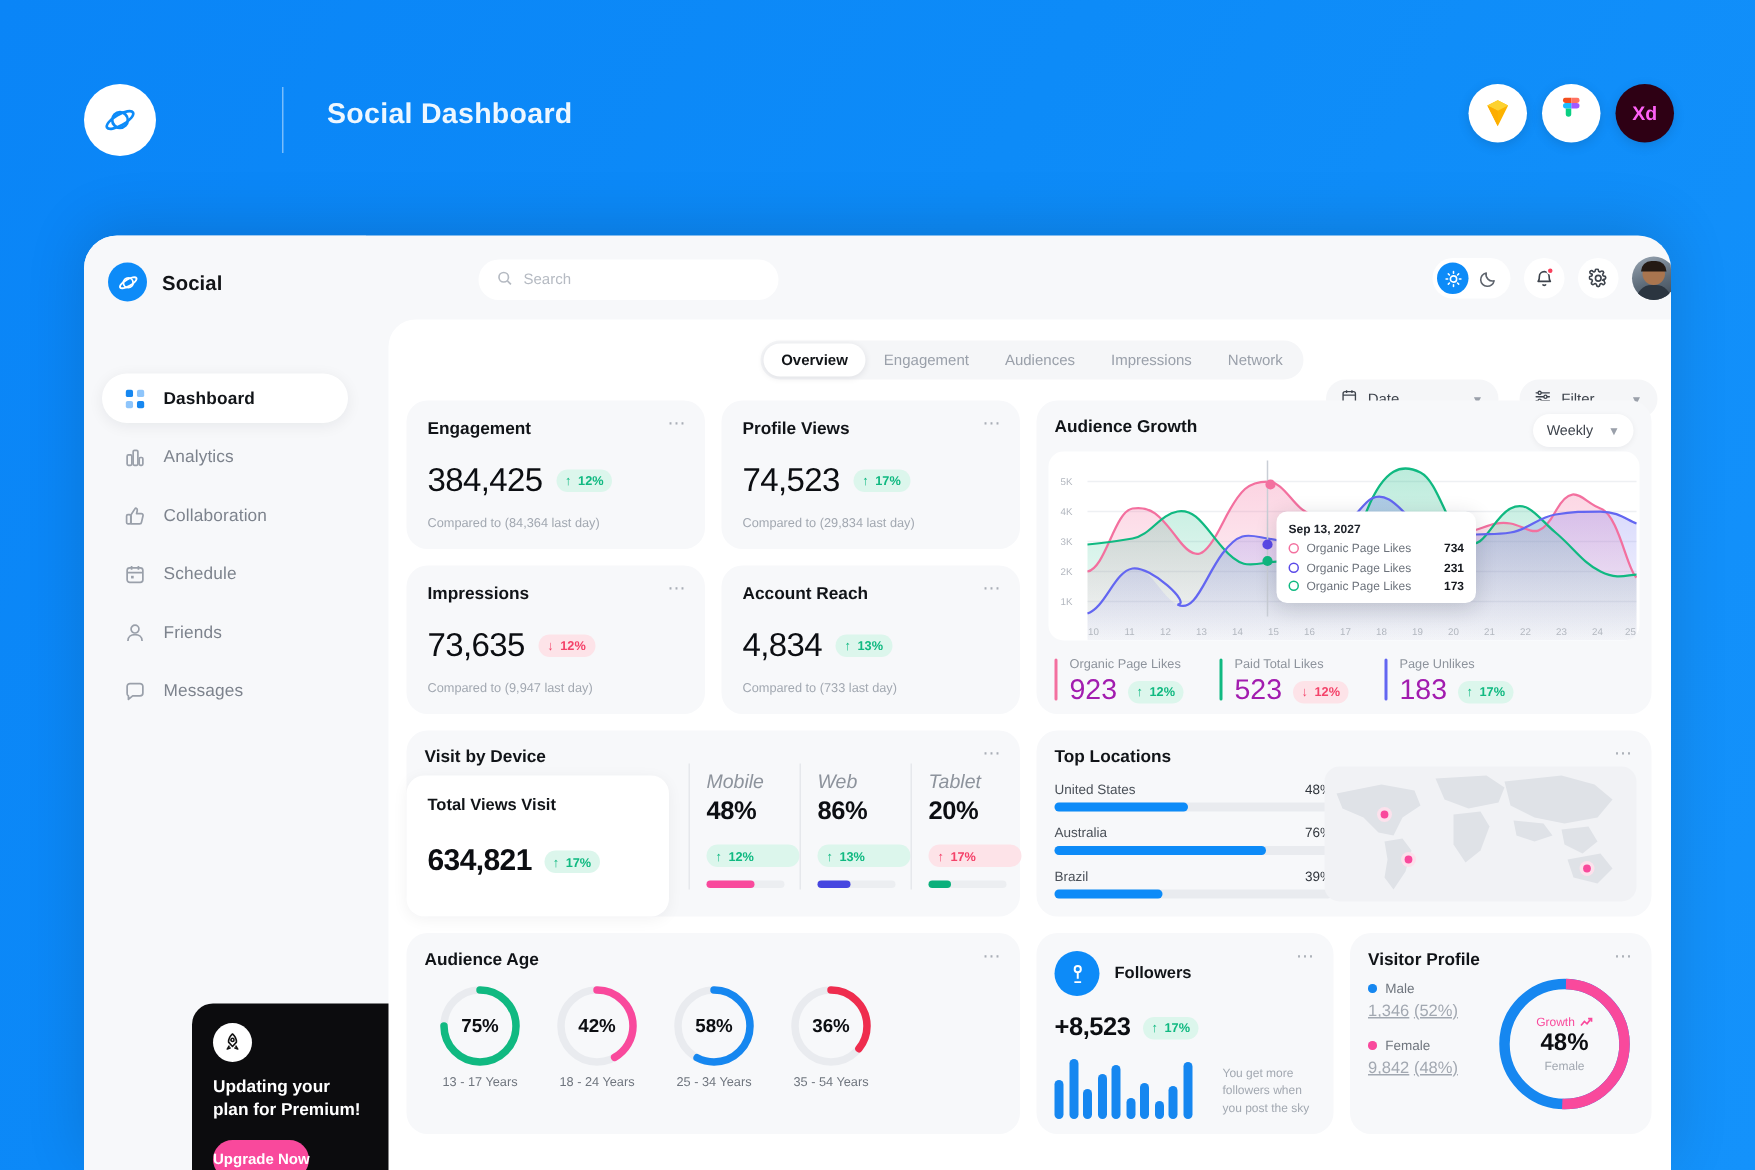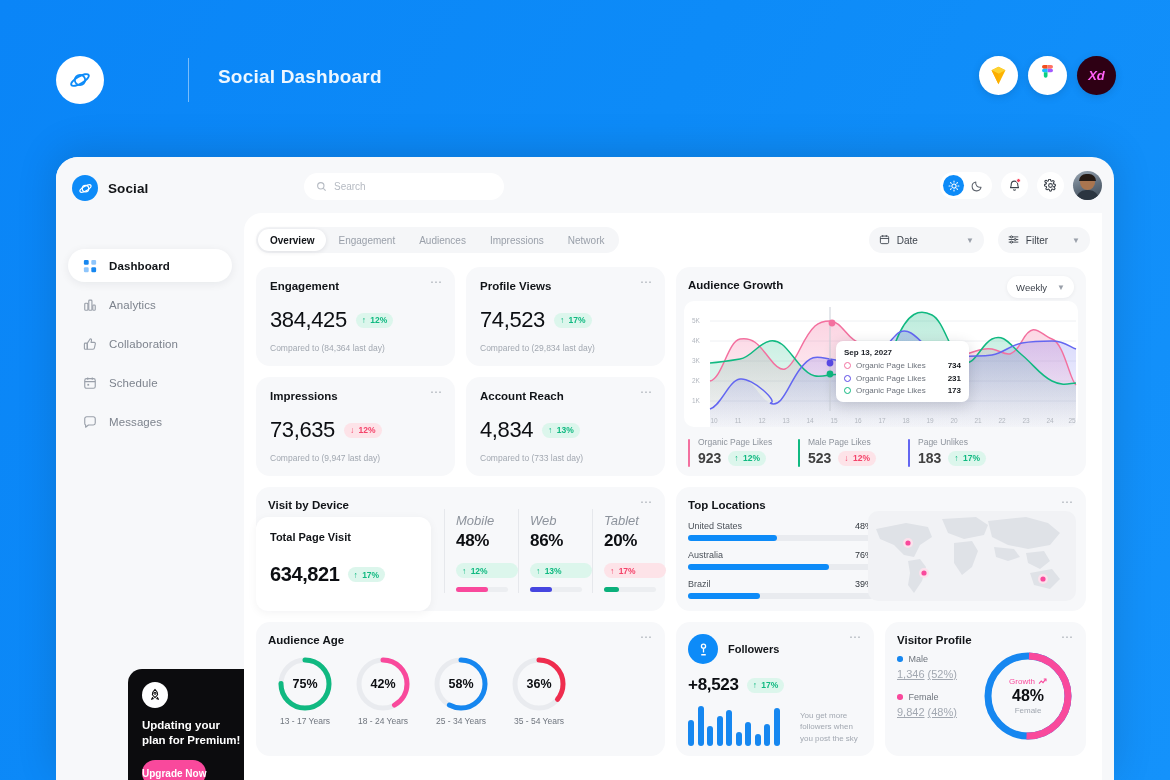--- a/index.html
+++ b/index.html
@@ -14,21 +14,21 @@
             background:linear-gradient(120deg,#0a85f7 0%,#0d8bf8 45%,#1492fb 100%); }
   .banner-head { position:absolute; left:56px; top:56px; width:1060px; height:48px; }
   .brand-circle { position:absolute; left:0; top:0; width:48px; height:48px; border-radius:50%;
                   background:#fff; display:flex; align-items:center; justify-content:center; }
   .brand-divider { position:absolute; left:132px; top:2px; width:1px; height:44px;
                    background:rgba(255,255,255,.45); }
   .banner-title { position:absolute; left:162px; top:10px; font-size:19px; font-weight:700;
                   color:rgba(255,255,255,.93); letter-spacing:.2px; }
   .badges { position:absolute; right:0; top:0; display:flex; gap:10px; }
   .badge { width:39px; height:39px; border-radius:50%; background:#fff; display:flex;
-           align-items:center; justify-content:center; box-shadow:0 2px 8px rgba(0,0,0,.13);font-style:italic; }
+           align-items:center; justify-content:center; box-shadow:0 2px 8px rgba(0,0,0,.13); }
   .badge-xd { background:#2e0014; }
   .xd-text { color:#ff61f6; font-size:13px; font-weight:700; font-family:"Liberation Sans",sans-serif; }
 
   
   .app { position:absolute; left:56px; top:157px; width:1058px; height:623px;
          background:#f7f8fa; border-radius:22px 22px 0 0; overflow:hidden;
          box-shadow:0 -6px 40px rgba(0,0,0,.14); }
 
   
   .sidebar { position:absolute; left:0; top:0; width:188px; height:623px; background:#f7f8fa; }
@@ -49,21 +49,21 @@
   .premium { position:absolute; left:72px; top:512px; width:148px; height:140px;
              background:#0c0c0e; border-radius:14px; padding:13px 14px; }
   .prem-ic { width:26px; height:26px; border-radius:50%; background:#fff; display:flex;
              align-items:center; justify-content:center; }
   .prem-tx { margin-top:10px; color:#fff; font-size:11.5px; line-height:15px; font-weight:600; }
   .prem-btn { margin-top:12px; height:26px; border-radius:13px; background:#f9499c;
               color:#fff; font-size:10px; font-weight:700; display:flex;
               align-items:center; justify-content:center; border:none; cursor:pointer; }
 
   
-  .main { position:absolute; left:188px; top:0; width:870px; height:623px; }
+  .main { position:absolute; left:203px; top:0; width:870px; height:623px; }
   .topbar { position:absolute; left:0; top:0; width:870px; height:56px; }
   .search { position:absolute; left:60px; top:16px; width:200px; height:27px; background:#fff;
             border-radius:14px; display:flex; align-items:center; gap:7px; padding:0 12px; }
   .search input { border:none; outline:none; font-size:10px; color:#6b7280; width:150px;
                   font-family:"Liberation Sans",sans-serif; background:transparent; }
   .search input::placeholder { color:#b5bac2; }
 
   .tools { position:absolute; right:12px; top:14px; display:flex; align-items:center; gap:9px; }
   .theme-tog { width:52px; height:27px; border-radius:14px; background:#fff; display:flex;
                align-items:center; padding:0 3px; gap:2px; }
@@ -82,21 +82,21 @@
              background:#a9754f; }
   .av-hair { position:absolute; left:6px; top:3px; width:17px; height:7px;
              border-radius:9px 9px 0 0; background:#241a14; }
   .av-body { position:absolute; left:3px; bottom:0; width:23px; height:10px;
              border-radius:11px 11px 0 0; background:#2b3540; }
 
   
   .panel { position:absolute; left:0; top:56px; width:858px; height:567px;
            background:#fff; border-radius:18px 0 0 0; padding:14px 12px 0 12px; }
 
-  .tabs-row { display:flex; align-items:flex-start; height:28px; margin-bottom:12px; }
+  .tabs-row { display:flex; align-items:center; height:28px; margin-bottom:12px;flex-direction:column; }
   .tabs { display:flex; align-items:center; height:26px; background:#f5f6f8;
           border-radius:13px; padding:2px; }
   .tab { height:22px; padding:0 12px; border-radius:11px; display:flex; align-items:center;
          font-size:10px; color:#9aa0aa; }
   .tab.active { background:#fff; color:#111418; font-weight:700;
                 box-shadow:0 1px 5px rgba(16,24,40,.10); }
   .ctrls { margin-left:auto; display:flex; gap:14px; }
   .ctrl { height:26px; border-radius:13px; background:#f5f6f8; display:flex; align-items:center;
           gap:7px; padding:0 10px; font-size:10px; color:#3d434c; }
   .ctrl .sp { width:34px; }
@@ -133,21 +133,21 @@
   .tt-date { font-size:8px; font-weight:700; color:#20242b; margin-bottom:4px; }
   .tt-row { display:flex; align-items:center; gap:5px; margin-top:3.5px; }
   .tt-o { width:7px; height:7px; border-radius:50%; border:1.7px solid #000; flex:none; }
   .tt-lab { font-size:8px; color:#6d737c; }
   .tt-v { margin-left:auto; font-size:8px; font-weight:700; color:#15181d; }
   .legend-row { position:absolute; left:12px; top:170px; display:flex; gap:0; }
   .lg { padding-left:10px; position:relative; width:110px; }
   .lg-bar { position:absolute; left:0; top:2px; width:1.5px; height:28px; border-radius:1px; }
   .lg-lab { font-size:8.5px; color:#8d939c; }
   .lg-vr { display:flex; align-items:center; gap:7px; margin-top:3px; }
-  .lg-v { font-size:14px; font-weight:700; color:#404040; }
+  .lg-v { font-size:19px; font-weight:400; color:#a21caf; }
 
   
   .device { width:409px; height:124px; padding:12px 0 0 0; }
   .tpv { position:absolute; left:0; top:30px; width:175px; height:94px; background:#fff;
          border-radius:12px; padding:14px 14px; box-shadow:0 2px 10px rgba(16,24,40,.05); }
   .tpv-l { font-size:11px; font-weight:700; color:#111418; }
   .tpv-r { display:flex; align-items:center; gap:8px; margin-top:20px; }
   .tpv-v { font-size:20px; font-weight:700; color:#0c0e12; letter-spacing:-.4px; }
   .dev-cols { position:absolute; left:188px; top:26px; display:flex; }
   .dev { width:74px; padding-left:12px; position:relative; }
@@ -290,20 +290,29 @@
       </div>
       <div class="nav-item">
         <span class="nav-ic">
           <svg width="14" height="14" viewBox="0 0 16 16" fill="none" stroke="#9aa0aa" stroke-width="1.3">
               <rect x="2" y="3" width="12" height="11" rx="2"></rect>
               <path d="M2 6.5h12M5.4 1.6v2.8M10.6 1.6v2.8"></path>
               <rect x="5" y="9" width="2" height="2" fill="#9aa0aa" stroke="none"></rect>
             </svg>
         </span>
         <span class="nav-label">Schedule</span>
+      </div>
+      <div class="nav-item">
+        <span class="nav-ic">
+          <svg width="14" height="14" viewBox="0 0 16 16" fill="none" stroke="#9aa0aa" stroke-width="1.3">
+              <circle cx="8" cy="5" r="3"></circle>
+              <path d="M2.6 14c0-3 2.4-4.8 5.4-4.8s5.4 1.8 5.4 4.8"></path>
+            </svg>
+        </span>
+        <span class="nav-label">Friends</span>
       </div>
       <div class="nav-item">
         <span class="nav-ic">
           <svg width="14" height="14" viewBox="0 0 16 16" fill="none" stroke="#9aa0aa" stroke-width="1.3" stroke-linejoin="round">
               <path d="M2 4.2A2.2 2.2 0 014.2 2h7.6A2.2 2.2 0 0114 4.2v5A2.2 2.2 0 0111.8 11.4H6.2L3 14v-2.6A2.2 2.2 0 012 9.2z"></path>
             </svg>
         </span>
         <span class="nav-label">Messages</span>
       </div>
     </div>
@@ -453,21 +462,21 @@
                 <span class="pill up">↑&nbsp;<span>13%</span></span>
               </div>
               <div class="stat-sub">Compared to (733 last day)</div>
             </div>
           </div>
 
           <div class="card device" style="margin-bottom:11px;padding-left:12px">
             <div class="kebab">⋯</div>
             <div class="card-t">Visit by Device</div>
             <div class="tpv">
-              <div class="tpv-l">Total Page Visit</div>
+              <div class="tpv-l">Total Views Visit</div>
               <div class="tpv-r">
                 <span class="tpv-v">634,821</span>
                 <span class="pill up">↑&nbsp;<span>17%</span></span>
               </div>
             </div>
             <div class="dev-cols">
               <div class="dev">
                 <div class="dev-div"></div>
                 <div class="dev-l">Mobile</div>
                 <div class="dev-v">48%</div>
@@ -650,21 +659,21 @@
               <div class="lg">
                 <div class="lg-bar" style="background:#f3709f"></div>
                 <div class="lg-lab">Organic Page Likes</div>
                 <div class="lg-vr">
                   <span class="lg-v">923</span>
                   <span class="pill up">↑&nbsp;<span>12%</span></span>
                 </div>
               </div>
               <div class="lg">
                 <div class="lg-bar" style="background:#10b981"></div>
-                <div class="lg-lab">Male Page Likes</div>
+                <div class="lg-lab">Paid Total Likes</div>
                 <div class="lg-vr">
                   <span class="lg-v">523</span>
                   <span class="pill dn">↓&nbsp;<span>12%</span></span>
                 </div>
               </div>
               <div class="lg">
                 <div class="lg-bar" style="background:#6366f1"></div>
                 <div class="lg-lab">Page Unlikes</div>
                 <div class="lg-vr">
                   <span class="lg-v">183</span>

